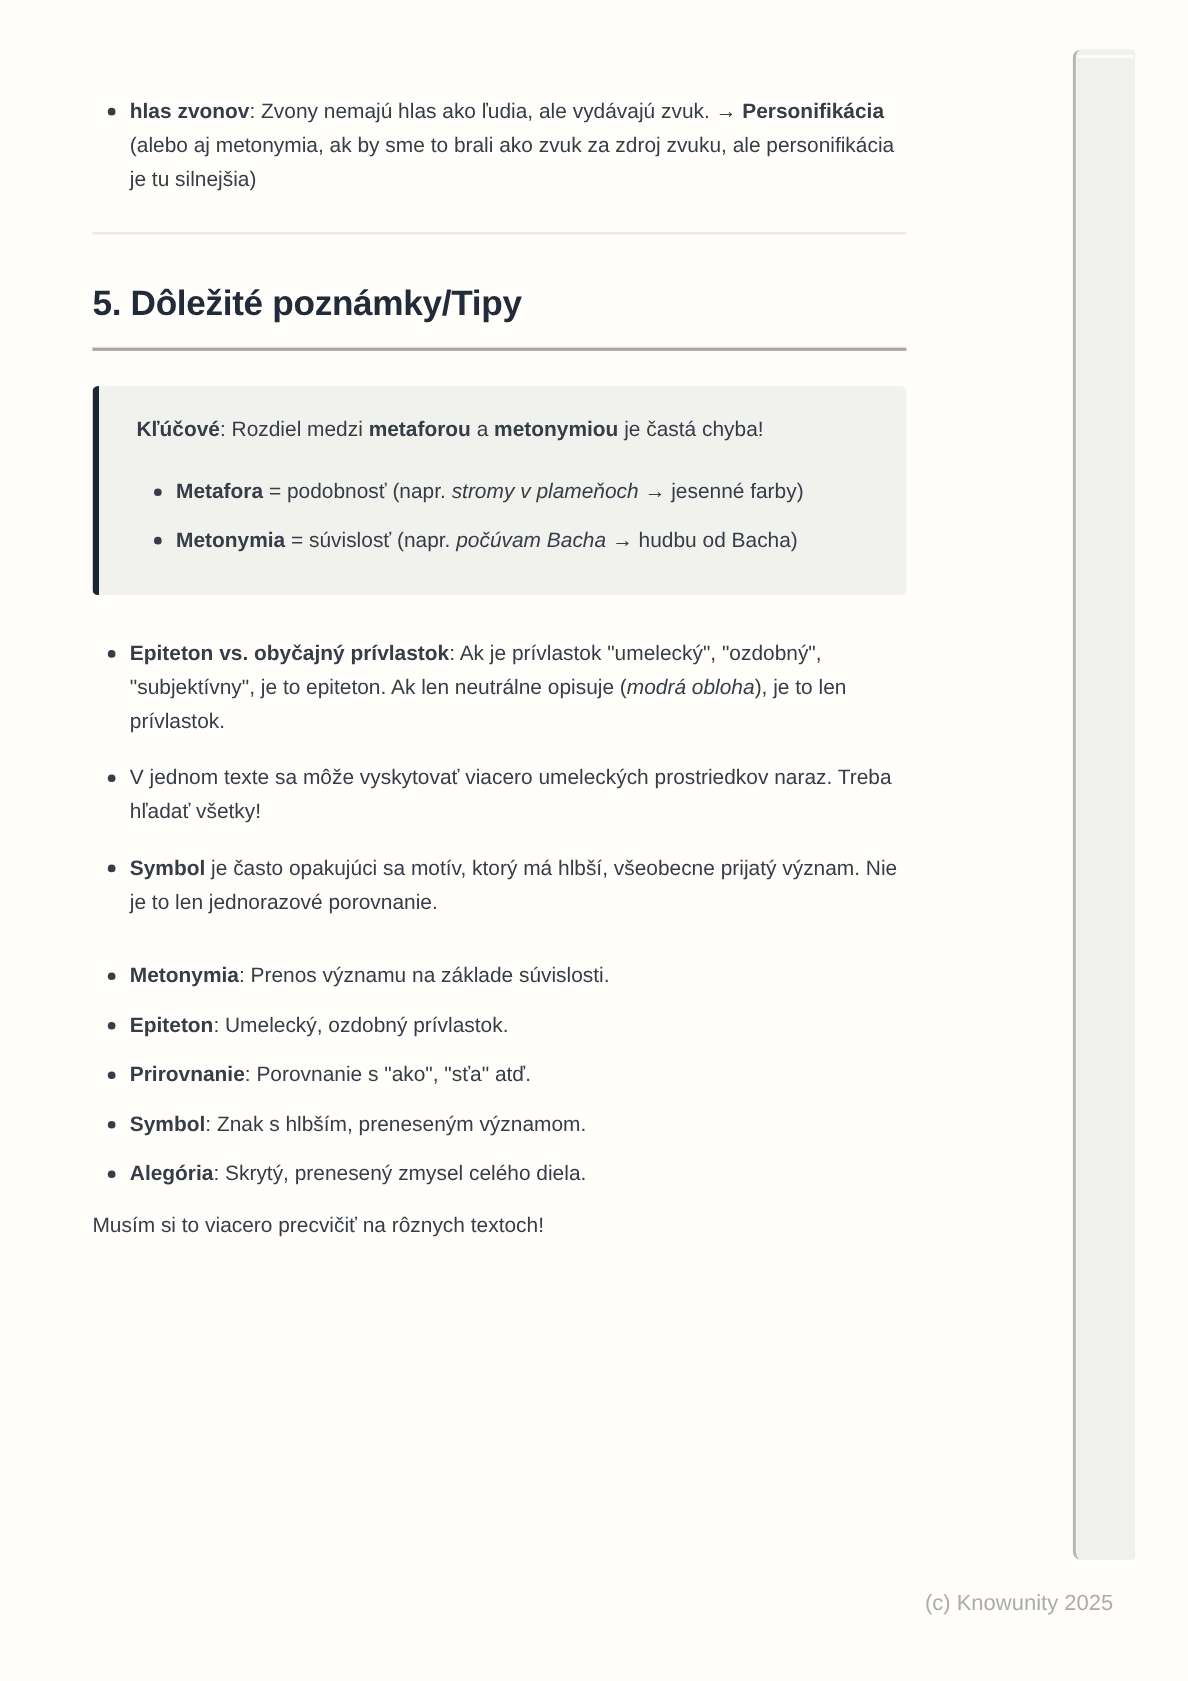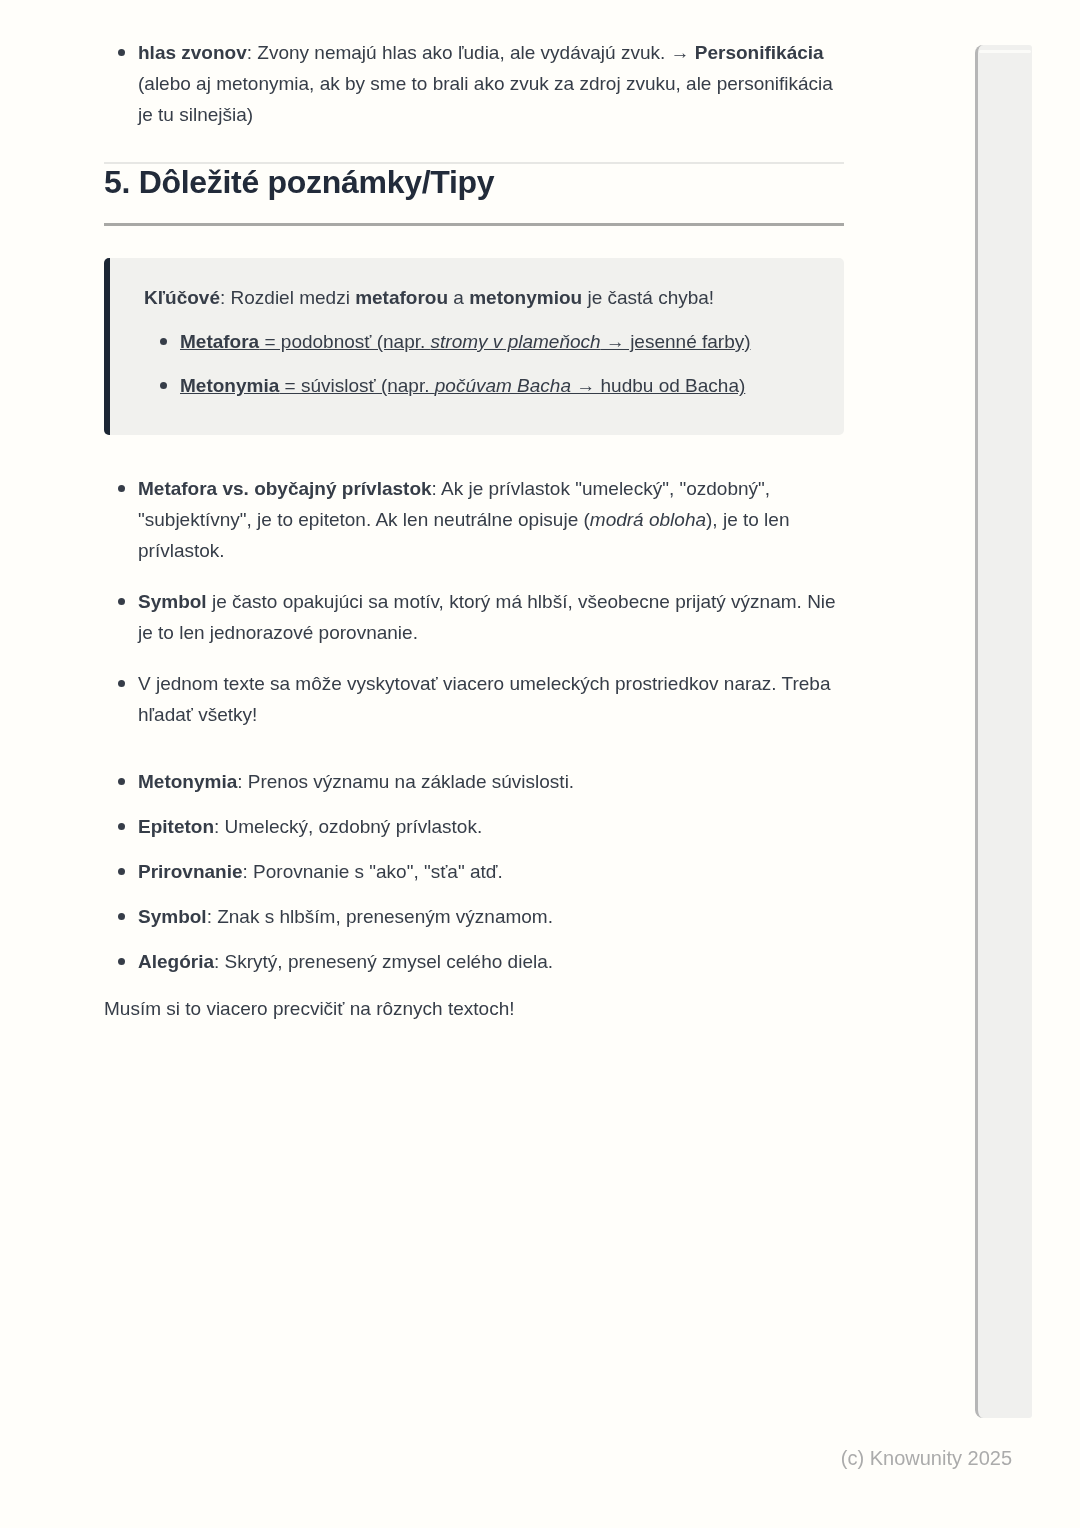--- a/index.html
+++ b/index.html
@@ -18,23 +18,23 @@
   body{
     width:1080px;height:1528px;
     background:var(--page-bg);
     font-family:"Liberation Sans", sans-serif;
     color:var(--text);
     position:relative;
     overflow:hidden;
   }
   .content{
     position:absolute;
-    left:104px;top:0;
+    left:84px;top:0;
     width:740px;
-    padding-top:37px;
+    padding-top:86px;
     font-size:19px;
     line-height:31px;
   }
   
   ul.bullets{
     list-style:none;
     margin:0;padding:0;
   }
   ul.bullets li{
     display:flex;
@@ -67,33 +67,33 @@
   h2.section-heading{
     font-size:32px;
     line-height:36px;
     font-weight:bold;
     color:var(--heading);
     letter-spacing:-0.3px;
     margin:0;
     padding-bottom:23px;
     border-bottom:3px solid var(--heading-underline);
   }
-  .h5-wrap{}
+  .h5-wrap{margin-top:44px;}
   .h6-wrap{margin-top:30px;}
 
   .callout{
     margin-top:32px;
     background:var(--callout-bg);
     border-left:6px solid var(--accent-dark);
     border-radius:5px;
     padding:24px 24px 34px 34px;
     box-sizing:border-box;
   }
   .callout-title{margin:0;}
-  ul.callout-list{margin-top:13px;text-decoration:underline;}
+  ul.callout-list{margin-top:26px;}
   ul.callout-list li{margin-bottom:13px;}
   ul.callout-list .dot-cell{flex:0 0 36px;padding-left:16px;}
 
   .main-list{margin-top:38px !important;}
   .main-list li{margin-bottom:20px !important;}
 
   .summary-list{margin-top:36px !important;}
   .summary-list li{margin-bottom:14px !important;}
 
   .closing{
@@ -160,33 +160,33 @@
         <span class="li-text"><span class="seg-b">Metonymia</span><span> = súvislosť (napr. </span><span class="seg-i">počúvam Bacha</span><span> → hudbu od Bacha)</span></span>
       </li>
     </ul>
   </div>
 
   <ul class="bullets main-list">
     <li>
       <span class="dot-cell">
           <span class="dot"></span>
         </span>
-      <span class="li-text"><span class="seg-b">Metafora vs. obyčajný prívlastok</span><span>: Ak je prívlastok "umelecký", "ozdobný", "subjektívny", je to epiteton. Ak len neutrálne opisuje (</span><span class="seg-i">modrá obloha</span><span>), je to len prívlastok.</span></span>
+      <span class="li-text"><span class="seg-b">Epiteton vs. obyčajný prívlastok</span><span>: Ak je prívlastok "umelecký", "ozdobný", "subjektívny", je to epiteton. Ak len neutrálne opisuje (</span><span class="seg-i">modrá obloha</span><span>), je to len prívlastok.</span></span>
+    </li>
+    <li>
+      <span class="dot-cell">
+          <span class="dot"></span>
+        </span>
+      <span class="li-text"><span>V jednom texte sa môže vyskytovať viacero umeleckých prostriedkov naraz. Treba hľadať všetky!</span></span>
     </li>
     <li>
       <span class="dot-cell">
           <span class="dot"></span>
         </span>
       <span class="li-text"><span class="seg-b">Symbol</span><span> je často opakujúci sa motív, ktorý má hlbší, všeobecne prijatý význam. Nie je to len jednorazové porovnanie.</span></span>
-    </li>
-    <li>
-      <span class="dot-cell">
-          <span class="dot"></span>
-        </span>
-      <span class="li-text"><span>V jednom texte sa môže vyskytovať viacero umeleckých prostriedkov naraz. Treba hľadať všetky!</span></span>
     </li>
   </ul>
 
 
   <ul class="bullets summary-list">
     <li>
       <span class="dot-cell">
           <span class="dot"></span>
         </span>
       <span class="li-text"><span class="seg-b">Metonymia</span><span>: Prenos významu na základe súvislosti.</span></span>

